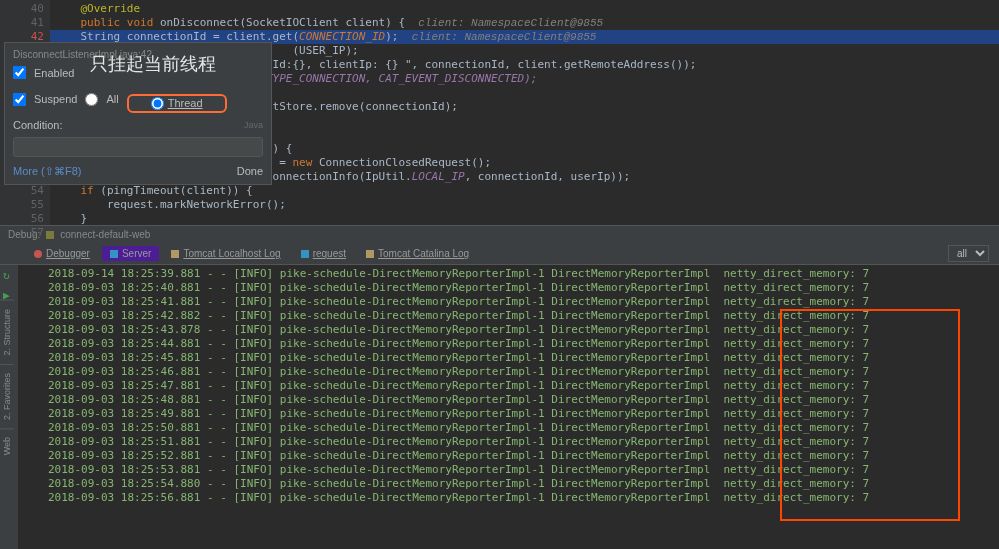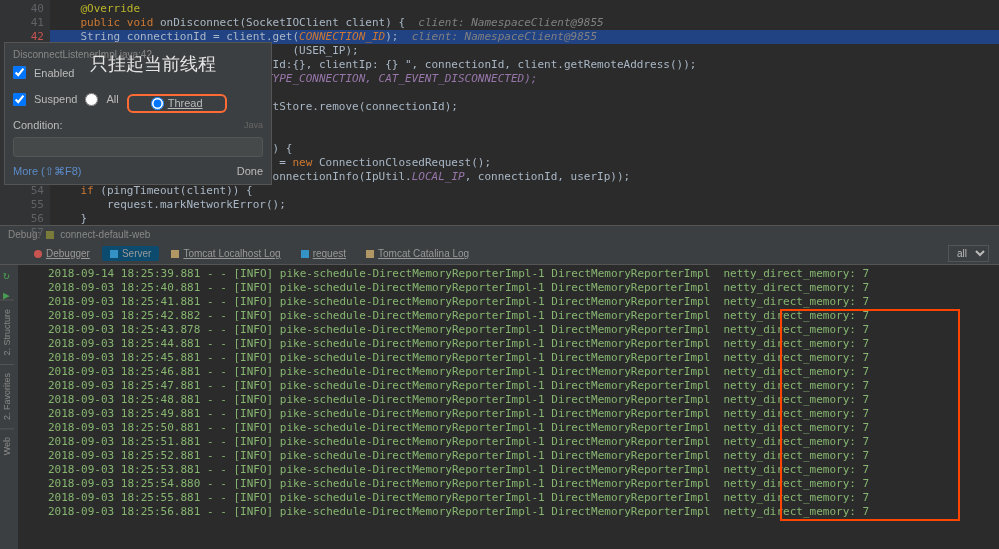--- a/index.html
+++ b/index.html
@@ -6,34 +6,34 @@
 body { font-family: Menlo, Monaco, Consolas, monospace; font-size: 11px; background: #2b2b2b; color: #a9b7c6; width: 999px; height: 549px; overflow: hidden; }
 .editor { position: relative; height: 225px; background: #2b2b2b; display: flex; }
 .gutter { width: 50px; background: #313335; color: #606366; text-align: right; padding-right: 6px; padding-top: 2px; }
 .gutter div { height: 14px; line-height: 14px; }
 .gutter .bp { color: #c75450; }
 .code { flex: 1; padding-top: 2px; overflow: hidden; }
 .code-line { height: 14px; line-height: 14px; white-space: pre; padding-left: 4px; }
 .code-line.hl { background: #214283; }
 .kw { color: #cc7832; }
 .ann { color: #bbb529; }
-.comment { color: #808080; font-style: italic; }
+.comment { color: #808080; font-style: italic; font-family: Liberation Mono, monospace; }
 .param { color: #cc7832; font-style: italic; }
 .field { color: #9876aa; font-style: italic; }
 .popup { position: absolute; left: 4px; top: 42px; width: 268px; background: #3c3f41; border: 1px solid #555; padding: 6px 8px; font-family: -apple-system, sans-serif; font-size: 11px; color: #bbb; z-index: 10; }
 .popup-title { font-size: 10px; color: #888; margin-bottom: 6px; }
 .popup-row { display: flex; align-items: center; gap: 8px; margin-bottom: 6px; }
 .popup input[type=checkbox], .popup input[type=radio] { margin: 0; }
 .thread-box { border: 2px solid #ff6b35; border-radius: 6px; padding: 1px 22px; display: inline-flex; align-items: flex-start; gap: 4px; margin-top: 9px; }
 .cond-input { width: 100%; height: 20px; background: #45494a; border: 1px solid #555; border-radius: 3px; color: #bbb; padding: 0 4px; }
 .popup-footer { display: flex; justify-content: space-between; margin-top: 8px; color: #5b8bc9; }
 .ann-red { position: absolute; color: #e5e5e5; font-family: Liberation Serif, serif; font-size: 18px; z-index: 20; }
 .debug-bar { height: 18px; background: #3c3f41; border-top: 1px solid #555; display: flex; align-items: center; padding: 0 8px; font-family: sans-serif; font-size: 10px; color: #888; gap: 6px; }
 .run-bar { height: 22px; background: #3c3f41; border-bottom: 1px solid #555; display: flex; align-items: center; padding: 0 4px; font-family: sans-serif; font-size: 10px; color: #999; gap: 4px; }
-.tab { padding: 2px 8px; background: #0c4a6e; border-radius: 2px; display: flex; align-items: center; gap: 4px; }
+.tab { padding: 2px 8px; background: #4c1d95; border-radius: 2px; display: flex; align-items: center; gap: 4px; }
 .tab.inactive { background: transparent; text-decoration: underline; }
 .console-wrap { display: flex; height: 284px; }
 .side-icons { width: 18px; background: #3c3f41; display: flex; flex-direction: column; align-items: center; padding-top: 4px; gap: 8px; }
 .side-icons span { width: 12px; height: 12px; display: block; }
 .rerun { color: #499c54; }
 .play { color: #499c54; }
 .console { flex: 1; background: #2b2b2b; overflow: hidden; position: relative; padding: 2px 0 0 30px; }
 .log-line { height: 14px; line-height: 14px; white-space: pre; color: #86b670; font-size: 11px; }
 .red-box { position: absolute; border: 2px solid #ff4500; pointer-events: none; }
 .dropdown { margin-left: auto; margin-right: 6px; background: #3c3f41; border: 1px solid #555; color: #bbb; font-size: 10px; padding: 1px 4px; }
@@ -165,21 +165,20 @@
       <div class="log-line">2018-09-03 18:25:45.881 - - [INFO] pike-schedule-DirectMemoryReporterImpl-1 DirectMemoryReporterImpl  netty_direct_memory: 7</div>
       <div class="log-line">2018-09-03 18:25:46.881 - - [INFO] pike-schedule-DirectMemoryReporterImpl-1 DirectMemoryReporterImpl  netty_direct_memory: 7</div>
       <div class="log-line">2018-09-03 18:25:47.881 - - [INFO] pike-schedule-DirectMemoryReporterImpl-1 DirectMemoryReporterImpl  netty_direct_memory: 7</div>
       <div class="log-line">2018-09-03 18:25:48.881 - - [INFO] pike-schedule-DirectMemoryReporterImpl-1 DirectMemoryReporterImpl  netty_direct_memory: 7</div>
       <div class="log-line">2018-09-03 18:25:49.881 - - [INFO] pike-schedule-DirectMemoryReporterImpl-1 DirectMemoryReporterImpl  netty_direct_memory: 7</div>
       <div class="log-line">2018-09-03 18:25:50.881 - - [INFO] pike-schedule-DirectMemoryReporterImpl-1 DirectMemoryReporterImpl  netty_direct_memory: 7</div>
       <div class="log-line">2018-09-03 18:25:51.881 - - [INFO] pike-schedule-DirectMemoryReporterImpl-1 DirectMemoryReporterImpl  netty_direct_memory: 7</div>
       <div class="log-line">2018-09-03 18:25:52.881 - - [INFO] pike-schedule-DirectMemoryReporterImpl-1 DirectMemoryReporterImpl  netty_direct_memory: 7</div>
       <div class="log-line">2018-09-03 18:25:53.881 - - [INFO] pike-schedule-DirectMemoryReporterImpl-1 DirectMemoryReporterImpl  netty_direct_memory: 7</div>
       <div class="log-line">2018-09-03 18:25:54.880 - - [INFO] pike-schedule-DirectMemoryReporterImpl-1 DirectMemoryReporterImpl  netty_direct_memory: 7</div>
-      <div class="log-line">2018-09-03 18:25:55.881 - - [INFO] pike-schedule-DirectMemoryReporterImpl-1 DirectMemoryReporterImpl  netty_direct_memory: 7</div>
       <div class="log-line">2018-09-03 18:25:56.881 - - [INFO] pike-schedule-DirectMemoryReporterImpl-1 DirectMemoryReporterImpl  netty_direct_memory: 7</div>
     </div>
 </div>
 
 <div class="left-tabs">
   <div class="vtab">2. Structure</div>
   <div class="vtab">2. Favorites</div>
   <div class="vtab">Web</div>
 </div>
 

